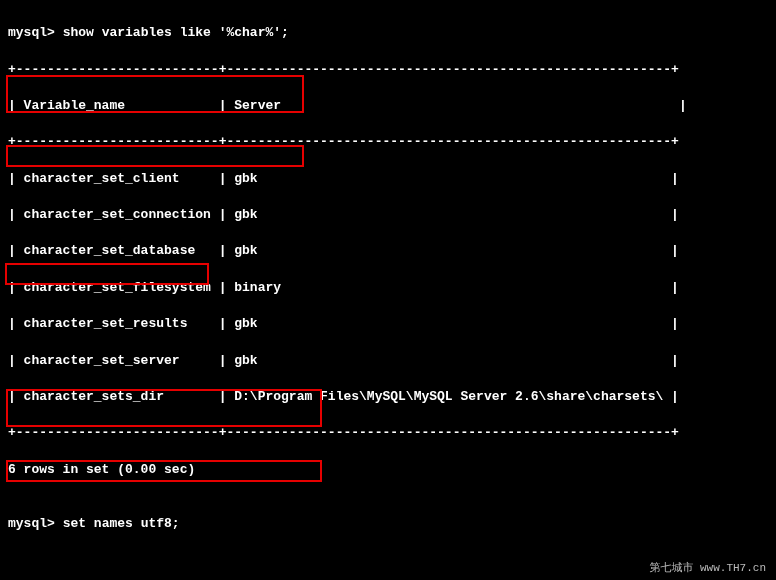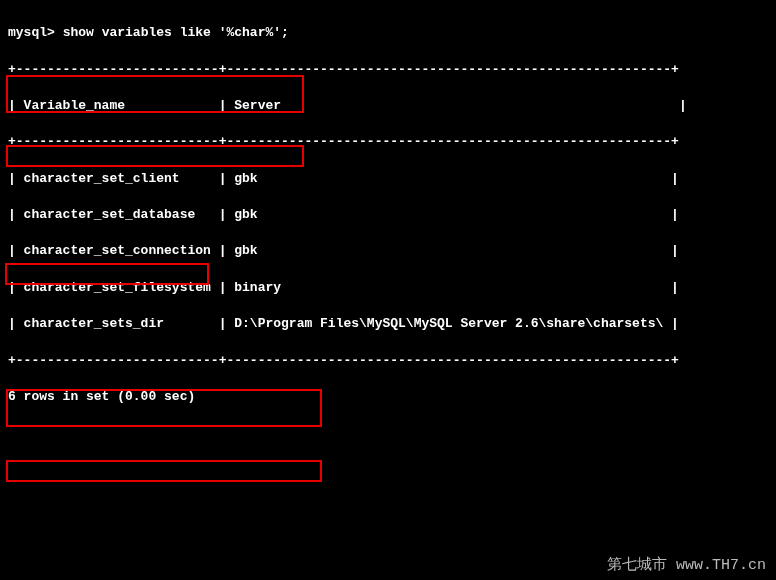--- a/index.html
+++ b/index.html
@@ -27,41 +27,44 @@
     position: absolute;
     border: 2px solid #e60000;
     pointer-events: none;
     z-index: 5;
   }
   .watermark {
     position: absolute;
     bottom: 4px;
     right: 10px;
     color: #bbb;
-    font-size: 15px;
+    font-size: 11px;
     font-weight: normal;
     z-index: 10;
   }
 </style>
 </head>
 <body>
 
 <div class="terminal">
 <span class="row"><span>mysql&gt;</span> <span>show variables like '%char%';</span></span>
 <span class="row">+--------------------------+---------------------------------------------------------+</span>
 <span class="row">| Variable_name            | Server                                                   |</span>
 <span class="row">+--------------------------+---------------------------------------------------------+</span>
 <span class="row">| character_set_client     | gbk                                                     |</span>
+<span class="row">| character_set_connection | gbk                                                     |</span>
 <span class="row">| character_set_database   | gbk                                                     |</span>
-<span class="row">| character_set_connection | gbk                                                     |</span>
 <span class="row">| character_set_filesystem | binary                                                  |</span>
+<span class="row">| character_set_results    | gbk                                                     |</span>
+<span class="row">| character_set_server     | gbk                                                     |</span>
 <span class="row">| character_sets_dir       | D:\Program Files\MySQL\MySQL Server 2.6\share\charsets\ |</span>
 <span class="row">+--------------------------+---------------------------------------------------------+</span>
 <span class="row">6 rows in set (0.00 sec)</span>
 <span class="row"></span>
+<span class="row"><span>mysql&gt;</span> <span>set names utf8;</span></span>
 
 <span class="row"></span>
 
 
 
 
 
 
 
 

